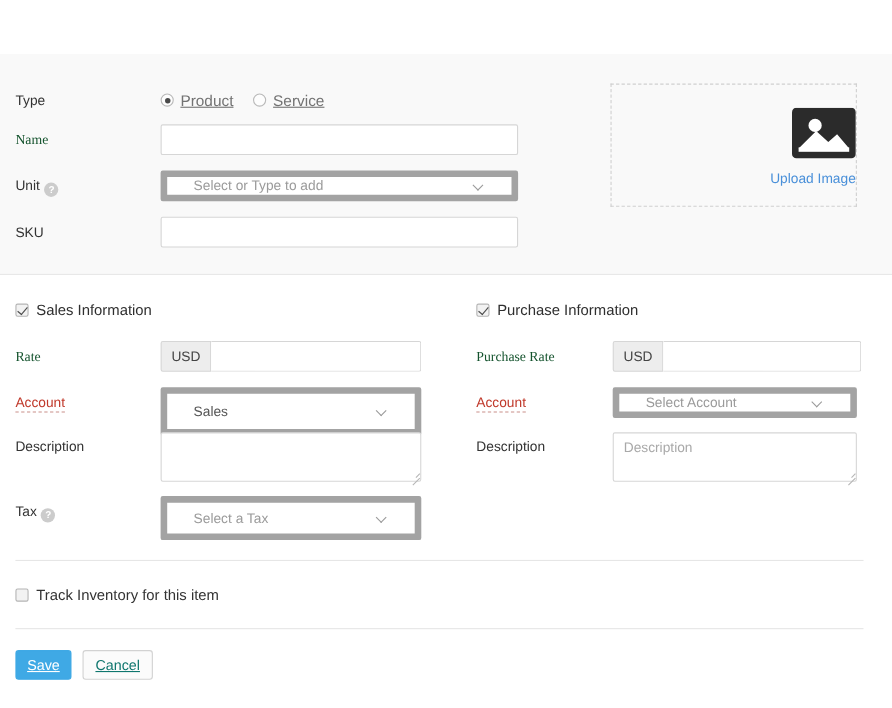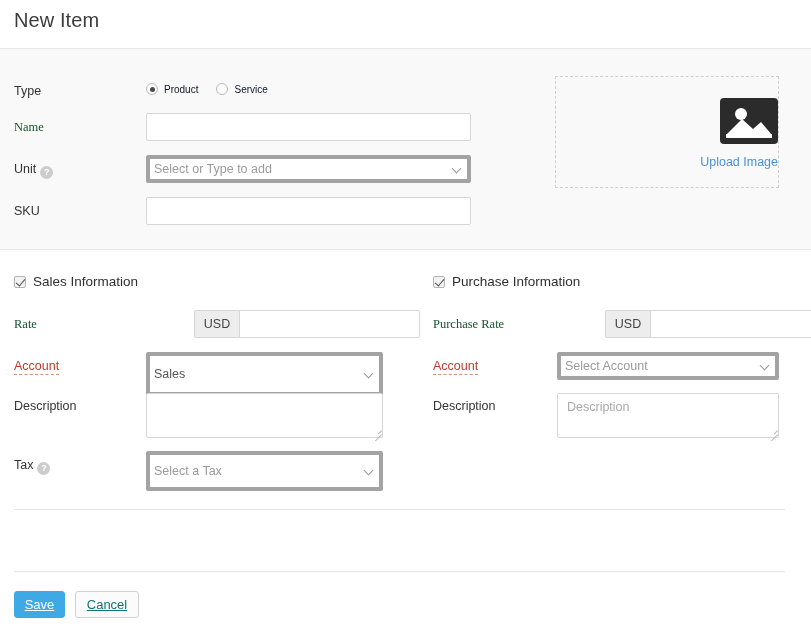--- a/index.html
+++ b/index.html
@@ -48,23 +48,23 @@
   
   .inp {
     position: absolute; background: #fff; border: 1px solid #d6d6d6;
     border-radius: 2px; font-size: 12.5px; color: #444;
     padding: 0 9px; outline: none; font-family: "Liberation Sans", sans-serif;
   }
   .inp::placeholder { color: #a9a9a9; }
 
   
   .sel {
-    position: absolute; background: #fff; border: 4px solid #a3a3a3;
+    position: absolute; background: #fff; border: 6px solid #a3a3a3;
     border-radius: 2px; font-size: 12.5px; color: #555;
-    display: flex; align-items: center; padding: 0 4px;
+    display: flex; align-items: center; padding: 0 24px;
     cursor: pointer;
   }
   .sel .sel-val { flex: 1; white-space: nowrap; overflow: hidden; }
   .sel .sel-val.ph { color: #9b9b9b; }
   .chev {
     width: 10px; height: 10px; flex: 0 0 auto; position: relative; margin-left: 6px;
   }
   .chev::before {
     content: ""; position: absolute; left: 0px; top: 1px;
     width: 6px; height: 6px; border-right: 1.6px solid #9a9a9a;
@@ -76,21 +76,21 @@
   .radio-item { display: flex; align-items: center; margin-right: 18px; cursor: pointer; }
   .radio {
     width: 12px; height: 12px; border-radius: 50%;
     border: 1px solid #b9b9b9; background: #fdfdfd; position: relative;
     margin-right: 6px; flex: 0 0 auto;
   }
   .radio.on::after {
     content: ""; position: absolute; left: 2.5px; top: 2.5px;
     width: 5px; height: 5px; border-radius: 50%; background: #4a4a4a;
   }
-  .radio-label { font-size: 10px; color: #0f172a; }
+  .radio-label { font-size: 14px; color: #737373; text-decoration: underline; }
 
   
   .cbx {
     width: 12px; height: 12px; border: 1px solid #b4b4b4; background: #f2f2f2;
     border-radius: 2px; position: relative; flex: 0 0 auto; margin-right: 7px;
   }
   .cbx.on::after {
     content: ""; position: absolute; left: 3px; top: 0px;
     width: 4px; height: 8px; border-right: 1.8px solid #4c4c4c;
     border-bottom: 1.8px solid #4c4c4c; transform: rotate(40deg);
@@ -108,21 +108,21 @@
   .upload-glyph { width: 58px; height: 46px; margin-top: 2px; }
   .upload-link {
     margin-top: 11px; font-size: 12.5px; color: #4a90d9; text-decoration: none;
   }
 
   
   .cur-wrap { position: absolute; display: flex; }
   .cur-prefix {
     width: 46px; border: 1px solid #d6d6d6; background: #ededed;
     border-radius: 2px 0 0 2px; font-size: 12.5px; color: #444;
-    display: flex; align-items: center; justify-content: center; flex: 0 0 auto; margin-left: 48px;
+    display: flex; align-items: center; justify-content: center; flex: 0 0 auto;
   }
   .cur-input {
     flex: 1; border: 1px solid #d6d6d6; border-left: none;
     border-radius: 0 2px 2px 0; background: #fff; font-size: 12.5px;
     color: #444; padding: 0 9px; outline: none;
     font-family: "Liberation Sans", sans-serif;
   }
 
   
   .ta {
@@ -163,23 +163,20 @@
     text-decoration: underline;
   }
   .btn-primary { background: #3fa9e5; color: #ffffff; border: 1px solid #3fa9e5; }
   .btn-secondary { background: #fbfbfb; color: #0f766e; border: 1px solid #d2d2d2; }
 </style>
 </head>
 <body>
 
 <div class="page">
 
-  <div class="header">
-    <div class="header-title">New Item</div>
-  </div>
 
   <div class="top-section"></div>
 
   <div class="lbl" style="left:14px; top:84px;">Type</div>
   <div class="radio-group" style="left:146px; top:83px;">
     <div class="radio-item">
       <span class="radio on"></span>
       <span class="radio-label">Product</span>
     </div>
     <div class="radio-item">
@@ -257,19 +254,23 @@
     <span class="sel-val ph">Select Account</span>
     <span class="chev"></span>
   </div>
 
   <div class="lbl" style="left:433px; top:399px;">Description</div>
   <textarea class="ta" style="left: 557px; top: 393px; width: 222px; height: 45px;" placeholder="Description"></textarea>
   <span class="resize-grip" style="left:767px; top:426px;"></span>
 
   <div class="divider" style="top:509px;"></div>
 
+  <div class="cbx-row" style="left:14px; top:533px;">
+    <span class="cbx"></span>
+    <span class="cbx-label">Track Inventory for this item</span>
+  </div>
 
   <div class="divider" style="top:571px;"></div>
 
   <div class="btn btn-primary" style="left:14px; top:591px; width:51px; height:27px;">Save</div>
   <div class="btn btn-secondary" style="left:75px; top:591px; width:64px; height:27px;">Cancel</div>
 
 </div>
 
 </body></html>

